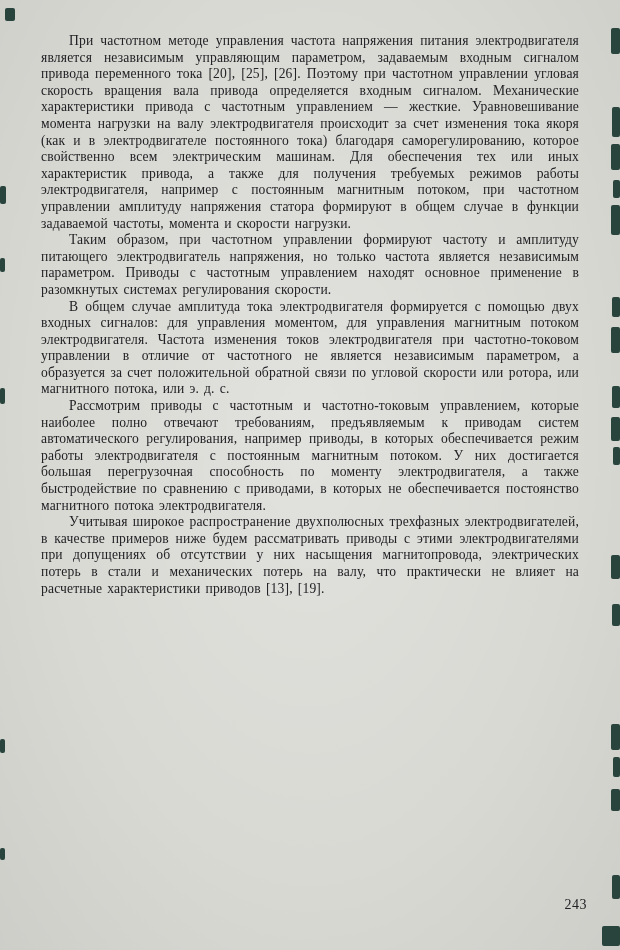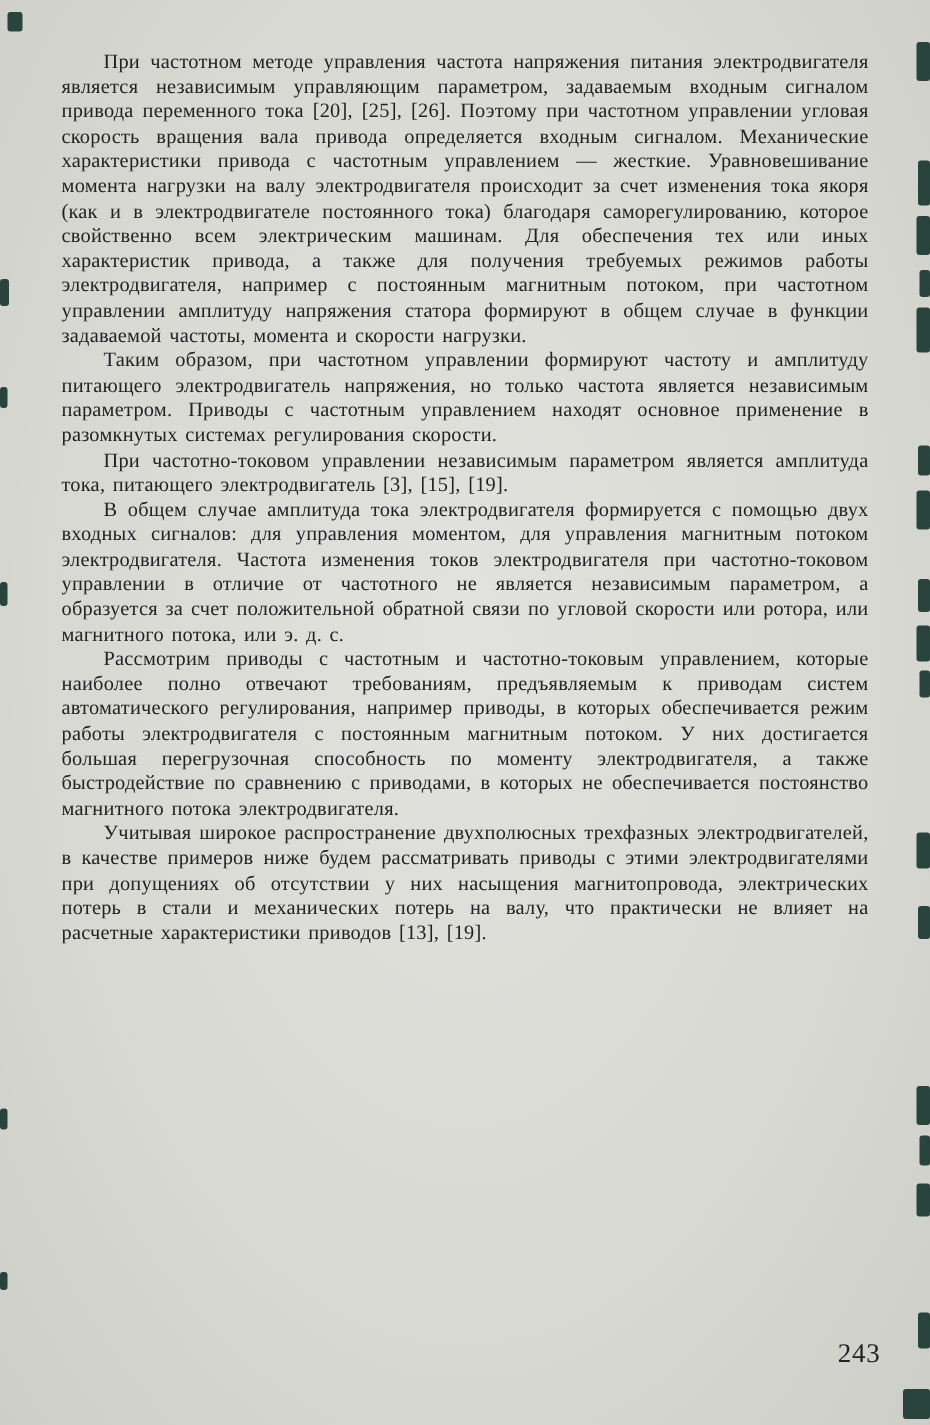--- a/index.html
+++ b/index.html
@@ -38,39 +38,38 @@
   }
   .text-block p{
     text-indent:28px;
     margin:0;
   }
   .page-number{
     position:absolute;
     right:33px;
     bottom:37px;
     color:var(--text-color);
-    font-size:18px;
+    font-size:14px;
     letter-spacing:0.5px;
   }
   .artifact{
     position:absolute;
     background:var(--artifact-color);
     border-radius:2px;
     filter:blur(0.4px);
   }
 </style>
 </head>
 <body>
 
 <div class="page">
 
   <div class="text-block">
     <p>При частотном методе управления частота напряжения питания электродвигателя является независимым управляющим параметром, задаваемым входным сигналом привода переменного тока [20], [25], [26]. Поэтому при частотном управлении угловая скорость вращения вала привода определяется входным сигналом. Механические характеристики привода с частотным управлением — жесткие. Уравновешивание момента нагрузки на валу электродвигателя происходит за счет изменения тока якоря (как и в электродвигателе постоянного тока) благодаря саморегулированию, которое свойственно всем электрическим машинам. Для обеспечения тех или иных характеристик привода, а также для получения требуемых режимов работы электродвигателя, например с постоянным магнитным потоком, при частотном управлении амплитуду напряжения статора формируют в общем случае в функции задаваемой частоты, момента и скорости нагрузки.</p>
     <p>Таким образом, при частотном управлении формируют частоту и амплитуду питающего электродвигатель напряжения, но только частота является независимым параметром. Приводы с частотным управлением находят основное применение в разомкнутых системах регулирования скорости.</p>
-    <p>При частотно-токовом управлении независимым параметром является амплитуда тока, питающего электродвигатель [3], [15], [19].</p>
     <p>В общем случае амплитуда тока электродвигателя формируется с помощью двух входных сигналов: для управления моментом, для управления магнитным потоком электродвигателя. Частота изменения токов электродвигателя при частотно-токовом управлении в отличие от частотного не является независимым параметром, а образуется за счет положительной обратной связи по угловой скорости или ротора, или магнитного потока, или э. д. с.</p>
     <p>Рассмотрим приводы с частотным и частотно-токовым управлением, которые наиболее полно отвечают требованиям, предъявляемым к приводам систем автоматического регулирования, например приводы, в которых обеспечивается режим работы электродвигателя с постоянным магнитным потоком. У них достигается большая перегрузочная способность по моменту электродвигателя, а также быстродействие по сравнению с приводами, в которых не обеспечивается постоянство магнитного потока электродвигателя.</p>
     <p>Учитывая широкое распространение двухполюсных трехфазных электродвигателей, в качестве примеров ниже будем рассматривать приводы с этими электродвигателями при допущениях об отсутствии у них насыщения магнитопровода, электрических потерь в стали и механических потерь на валу, что практически не влияет на расчетные характеристики приводов [13], [19].</p>
   </div>
 
   <div class="page-number">243</div>
 
   <div class="artifact" style="left:5px;top:8px;width:10px;height:13px;"></div>
   <div class="artifact" style="left:0;top:186px;width:6px;height:18px;"></div>
   <div class="artifact" style="left:0;top:258px;width:5px;height:14px;"></div>

